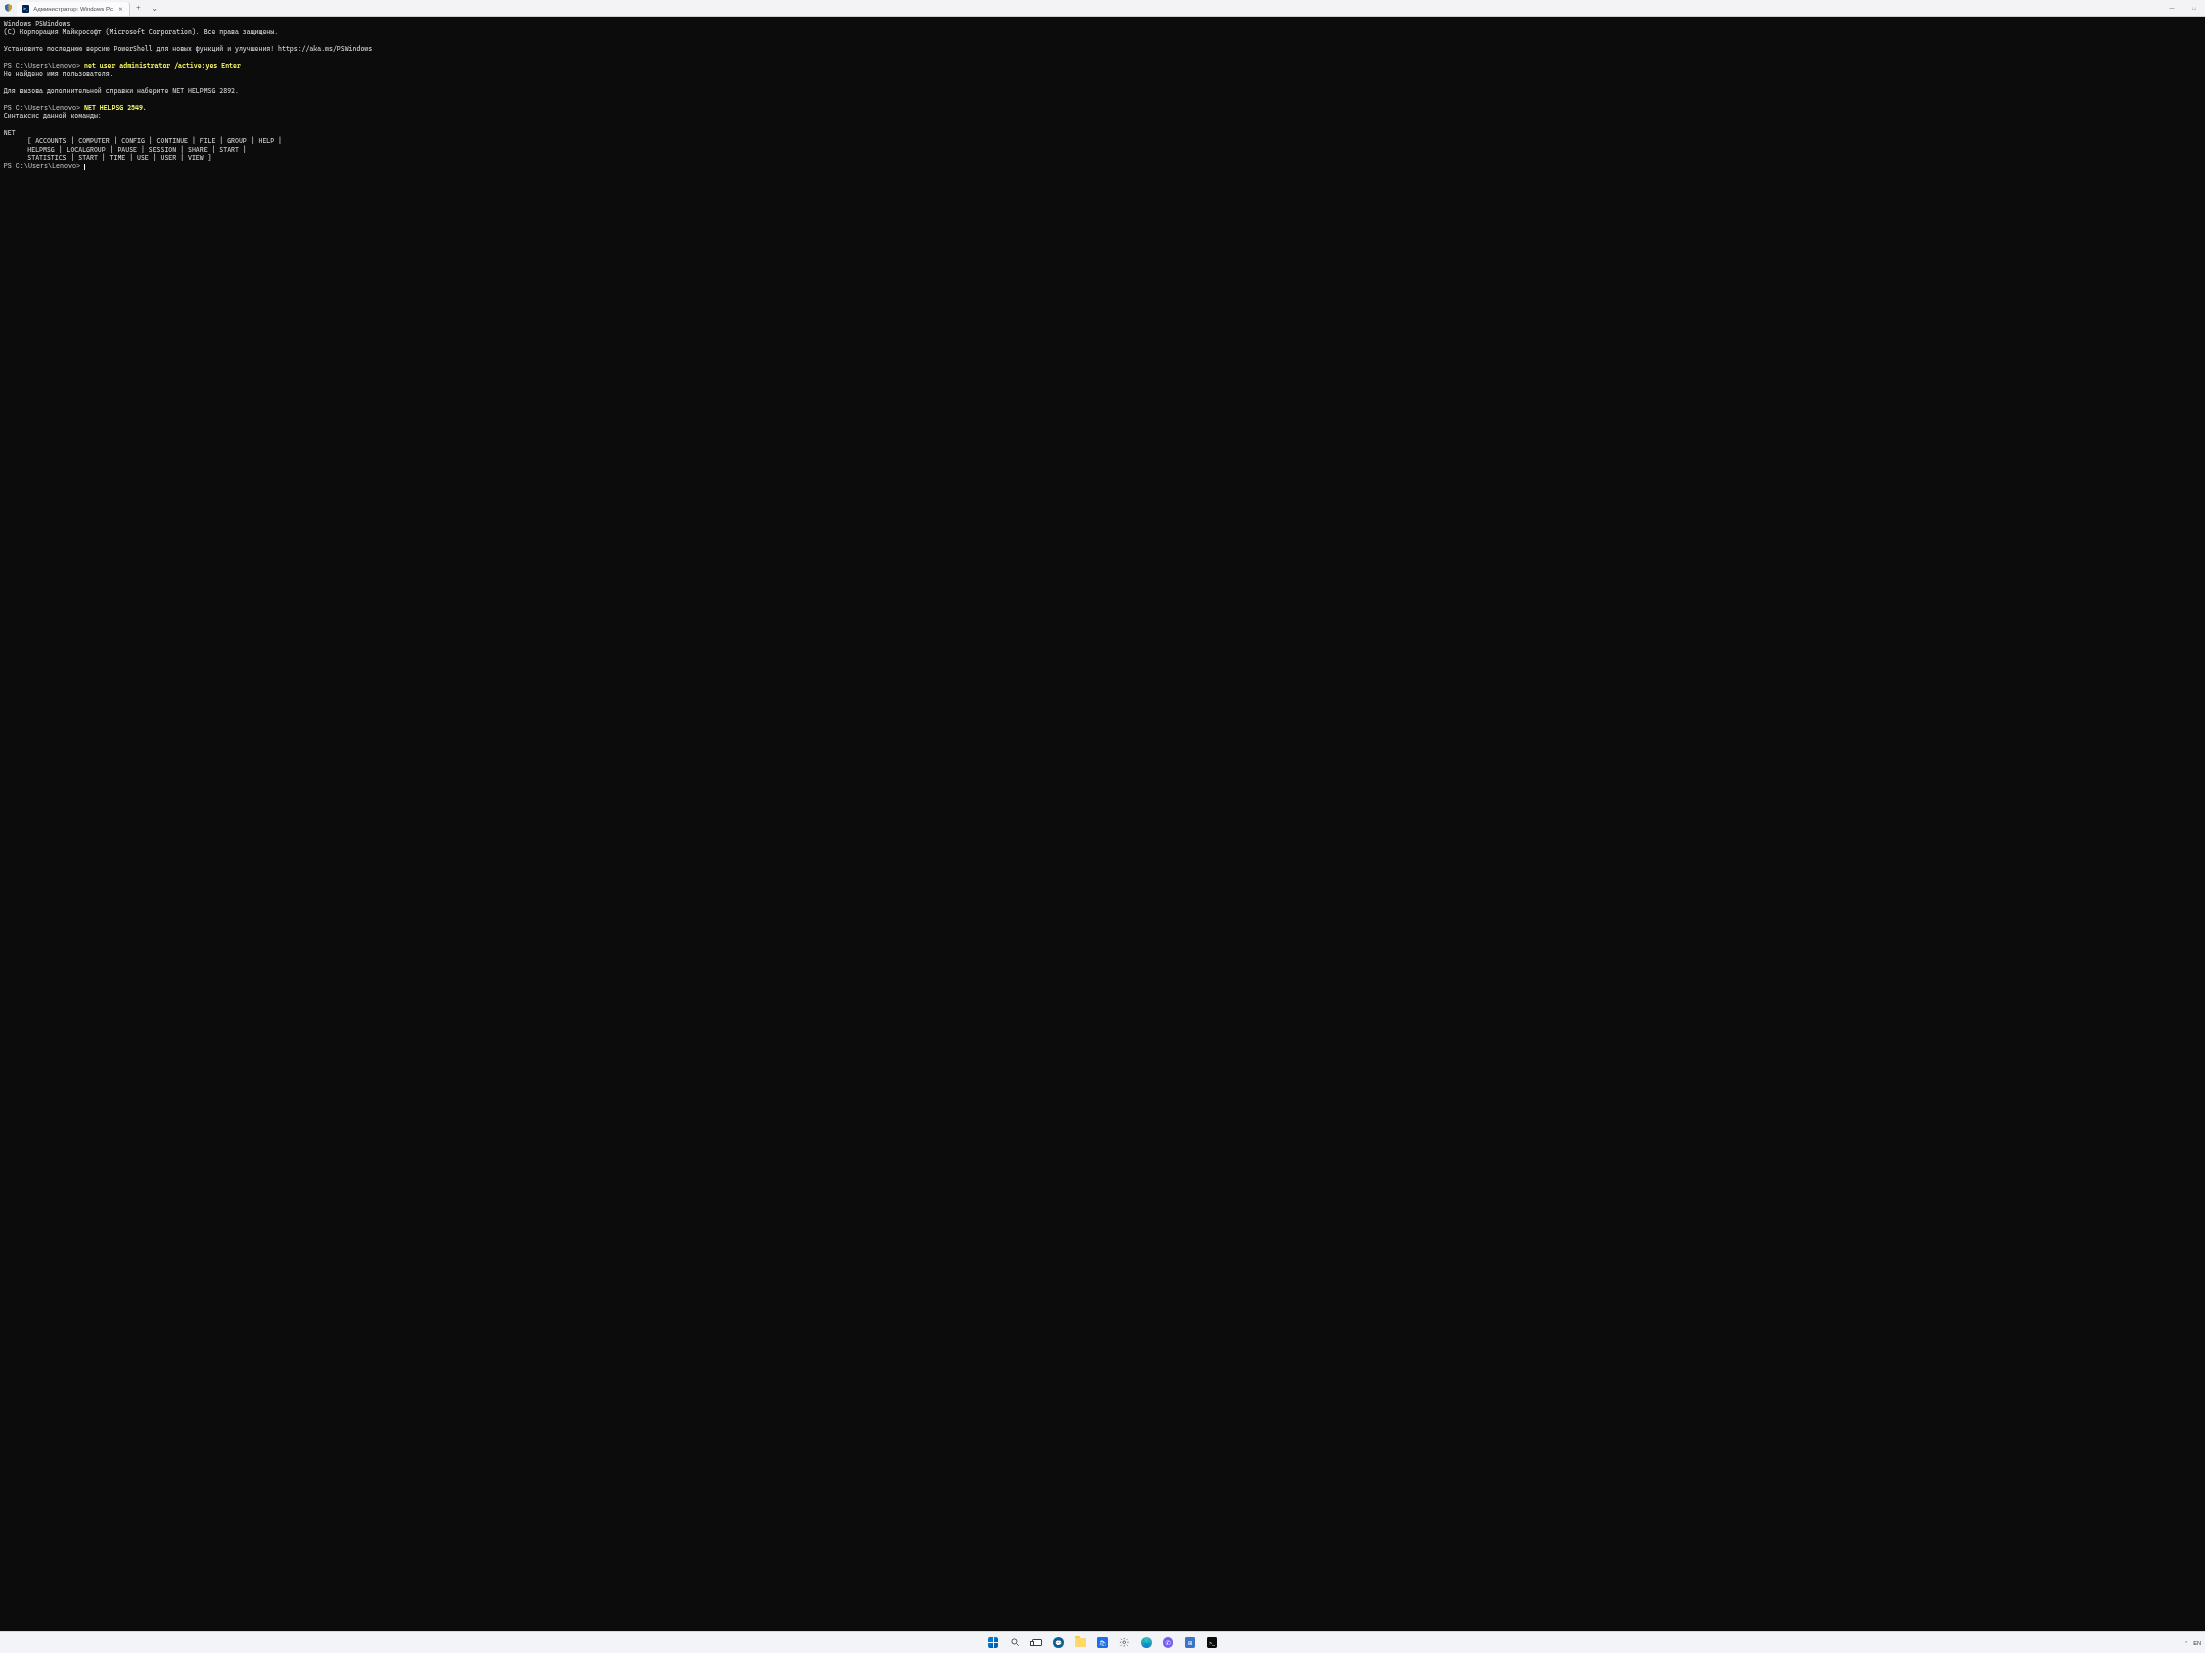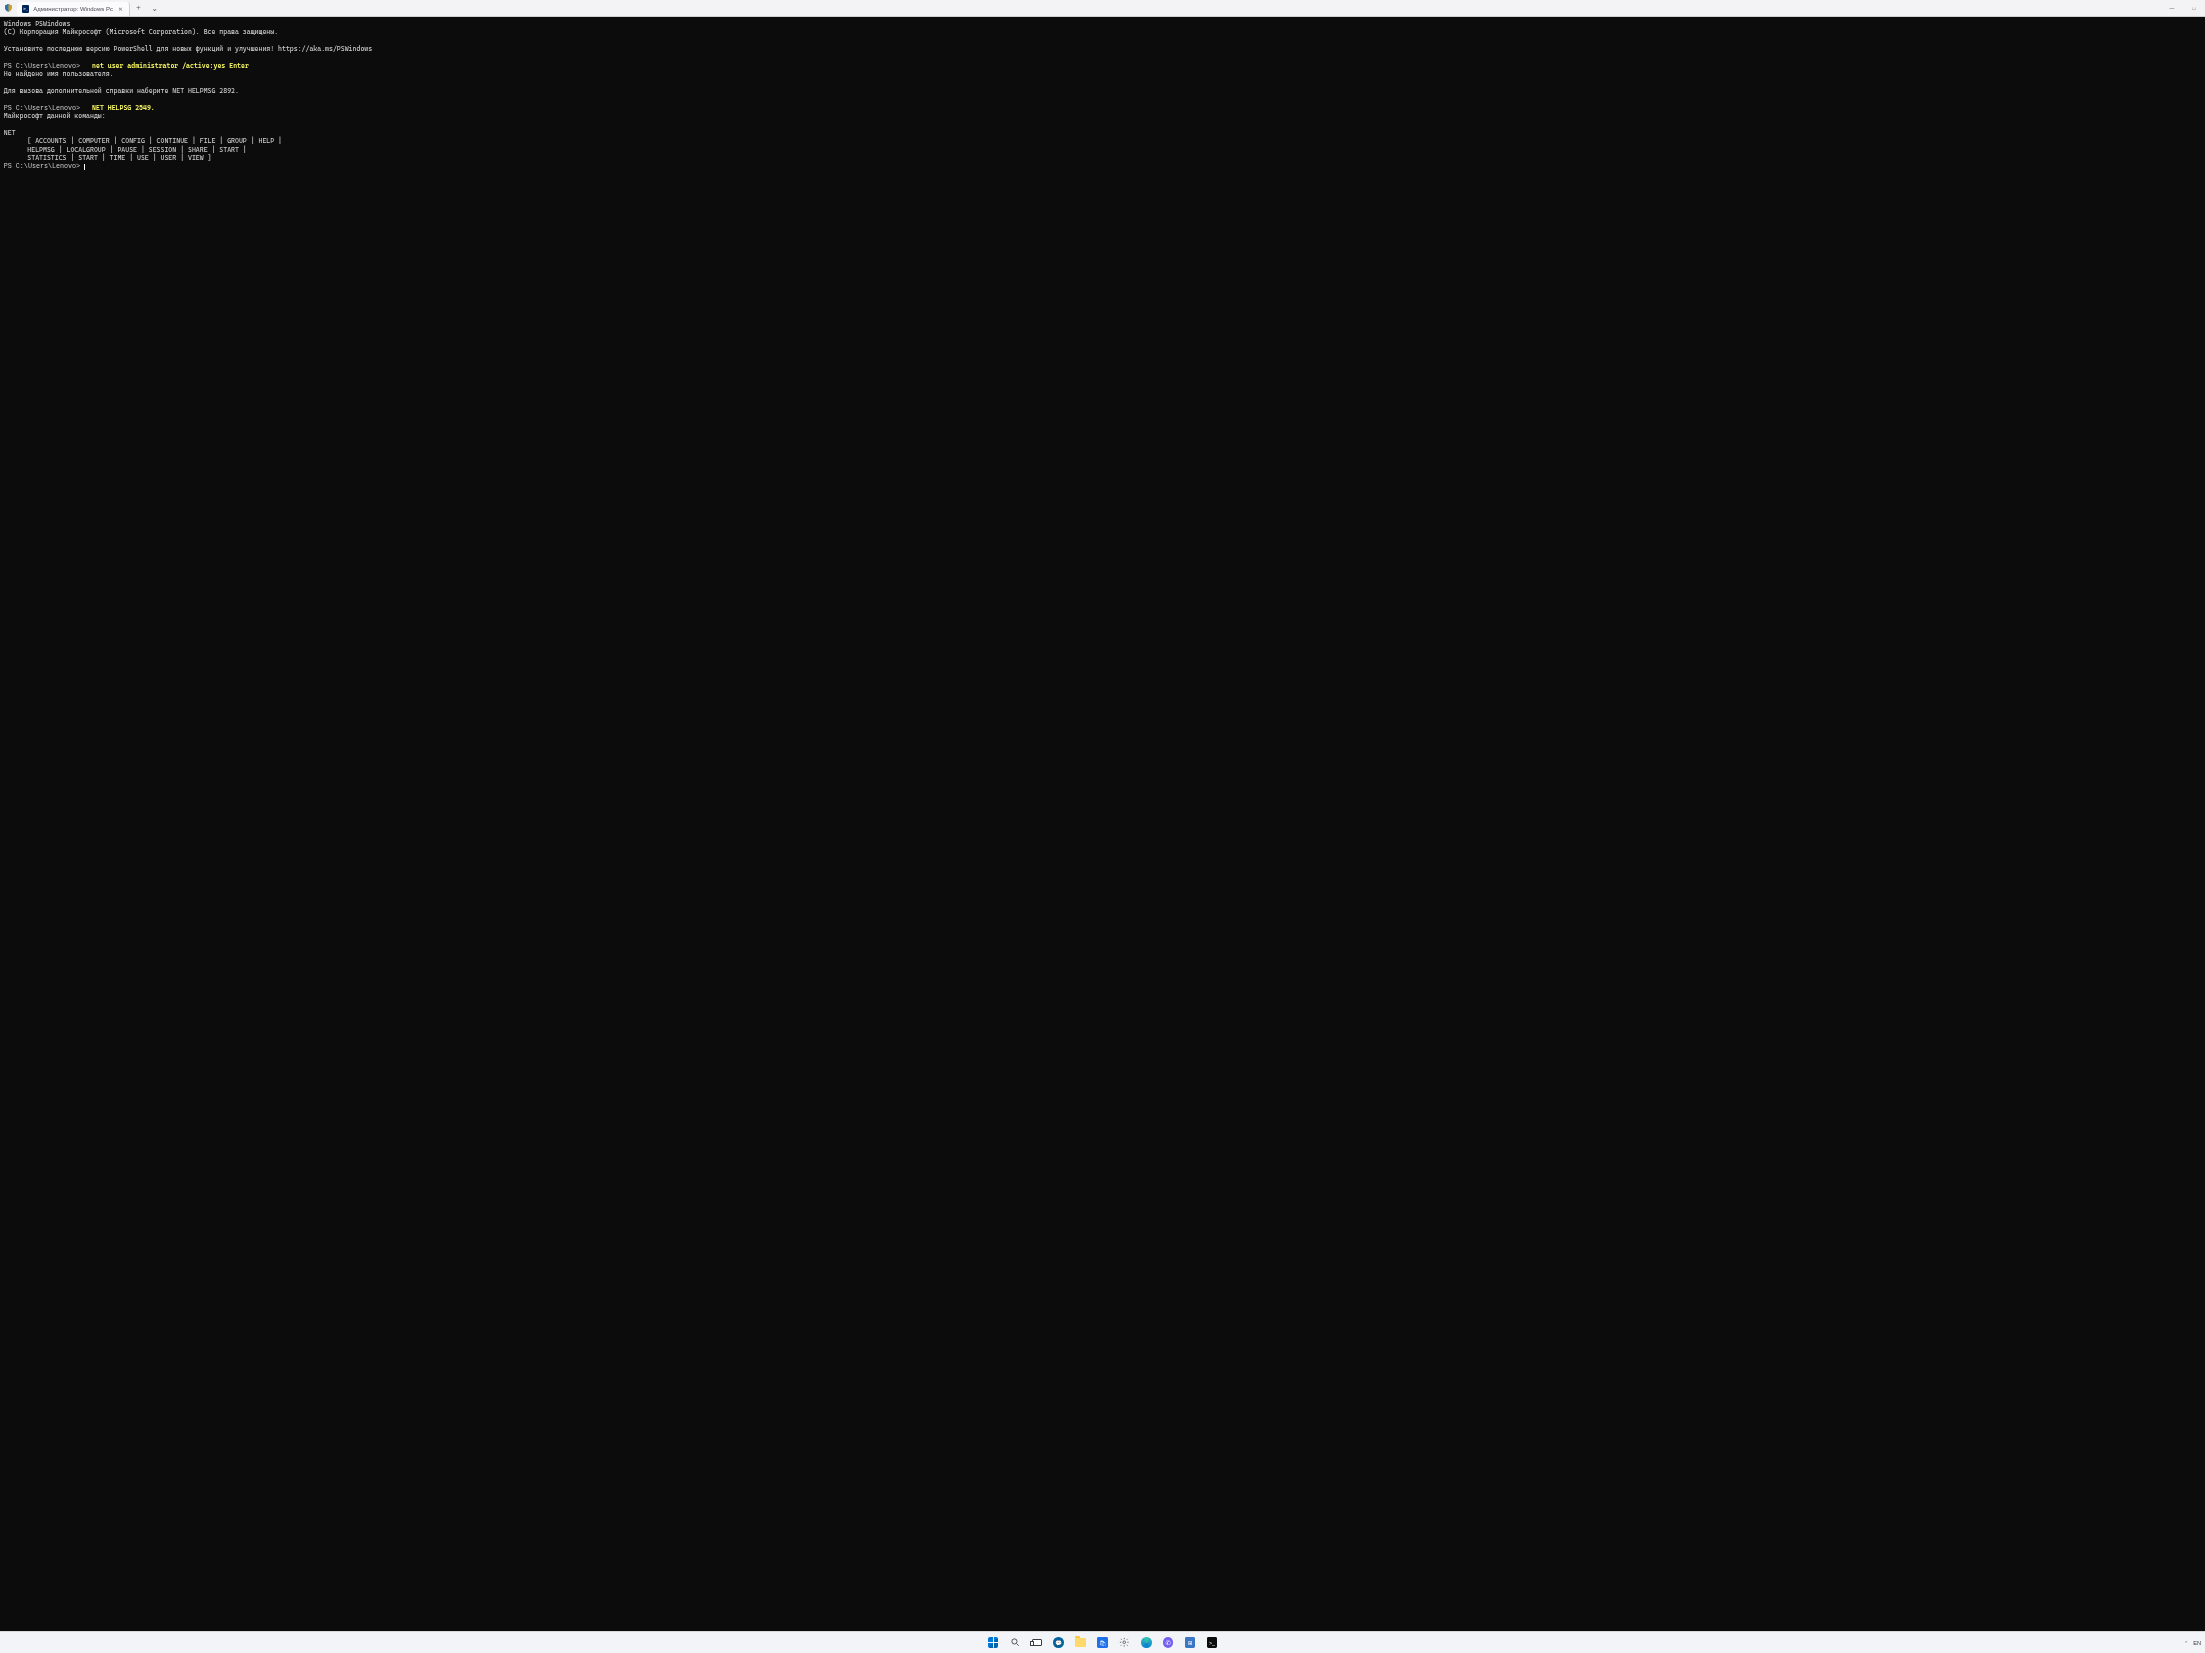--- a/index.html
+++ b/index.html
@@ -78,21 +78,21 @@
     flex: 1;
     background: #0c0c0c;
     color: #cccccc;
     font-family: "Cascadia Mono", Consolas, "Courier New", monospace;
     font-size: 6.7px;
     line-height: 1.25;
     padding: 2.9px 3.8px;
     white-space: pre;
     overflow: hidden;
   }
-  .terminal .cmd { color: #ffff66; font-weight: 600; margin-left: 8px; }
+  .terminal .cmd { color: #ffff66; font-weight: 600; }
   .terminal .prompt { color: #cccccc; font-family: Liberation Mono, monospace; }
   .terminal .cursor {
     display: inline-block;
     width: 0.5px; height: 6.7px;
     background: #ffffff;
     vertical-align: text-bottom;
     animation: blink 1s step-start infinite;
   }
   @keyframes blink { 50% { opacity: 0; } }
 
@@ -171,21 +171,21 @@
 <span>(C) Корпорация Майкрософт (Microsoft Corporation). Все права защищены.</span>
 <span></span>
 <span>Установите последнюю версию PowerShell для новых функций и улучшения! https://aka.ms/PSWindows</span>
 <span></span>
 <span class="prompt">PS C:\Users\Lenovo&gt; </span><span class="cmd">net user administrator /active:yes Enter</span>
 <span>Не найдено имя пользователя.</span>
 <span></span>
 <span>Для вызова дополнительной справки наберите NET HELPMSG 2892.</span>
 <span></span>
 <span class="prompt">PS C:\Users\Lenovo&gt; </span><span class="cmd">NET HELPSG 2549.</span>
-<span>Майкрософт данной команды:</span>
+<span>Синтаксис данной команды:</span>
 <span></span>
 <span>NET</span>
 <span>      [ ACCOUNTS | COMPUTER | CONFIG | CONTINUE | FILE | GROUP | HELP |</span>
 <span>      HELPMSG | LOCALGROUP | PAUSE | SESSION | SHARE | START |</span>
 <span>      STATISTICS | START | TIME | USE | USER | VIEW ]</span>
 <span class="prompt">PS C:\Users\Lenovo&gt; </span><span class="cursor"></span></div>
 
 <div class="taskbar">
   <div class="tb-item">
       <span class="ico ico-start"></span>

